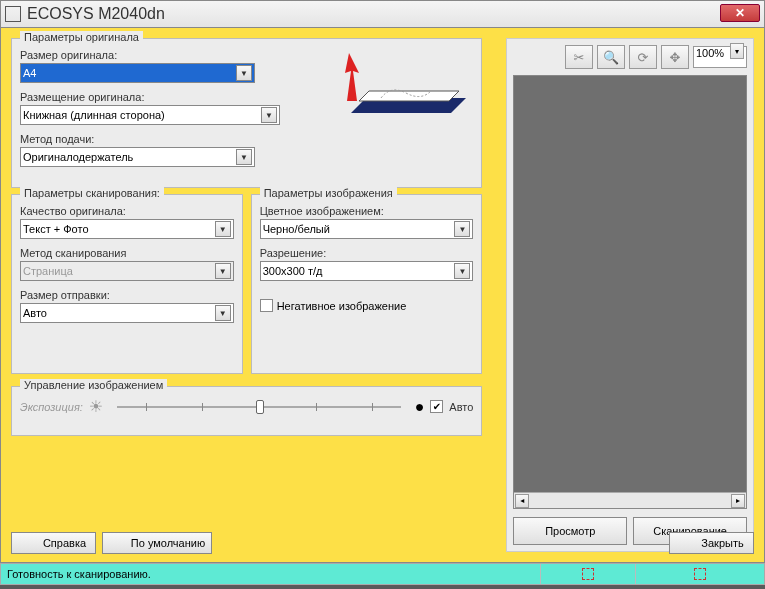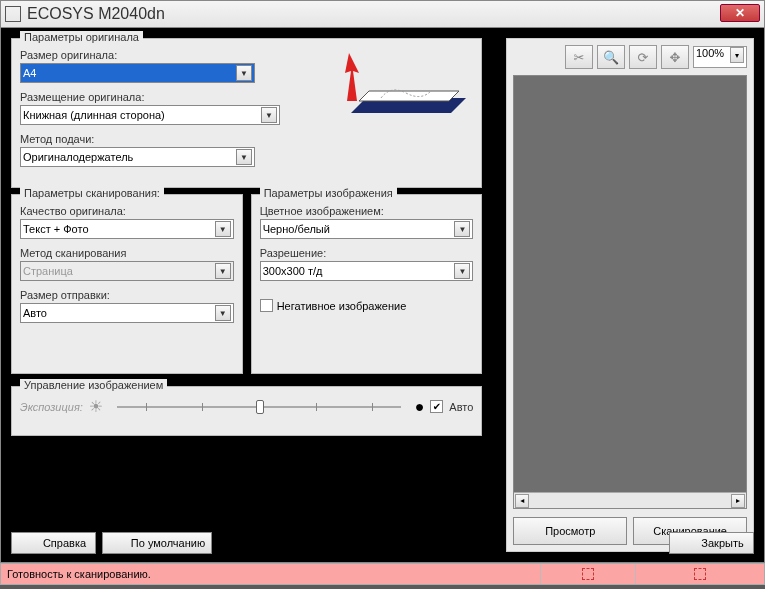--- a/index.html
+++ b/index.html
@@ -3,21 +3,21 @@
 <meta charset="utf-8">
 <style>
 * { box-sizing: border-box; margin: 0; padding: 0; font-family: "Segoe UI", Tahoma, sans-serif; }
 body { background: #5a5a5a; width: 765px; height: 589px; overflow: hidden; }
 
 .titlebar { height: 28px; background: linear-gradient(#f5f5f5, #e4e4e4); border: 1px solid #888; display: flex; align-items: center; padding: 0 4px; position: relative; }
 .titlebar .icon-box { width: 16px; height: 16px; border: 1px solid #555; margin-right: 6px; }
 .titlebar .title { font-size: 16px; color: #333; }
 .close-btn { position: absolute; right: 4px; top: 3px; width: 40px; height: 18px; background: linear-gradient(#e26a6a, #c43b3b); border: 1px solid #803; border-radius: 2px; display: flex; align-items: center; justify-content: center; color: #fff; font-size: 12px; font-weight: bold; }
 
-.app-body { background: #000000; border: 1px solid #888; border-top: none; height: 535px; padding: 10px; display: flex; gap: 24px; position: relative; }
+.app-body { background: #fde047; border: 1px solid #888; border-top: none; height: 535px; padding: 10px; display: flex; gap: 24px; position: relative; }
 
 .fieldset { border: 1px solid #bbb; padding: 10px 8px 8px 8px; position: relative; margin-bottom: 6px; background: #ececec; }
 .fieldset .legend { position: absolute; top: -8px; left: 8px; background: #ececec; padding: 0 4px; font-size: 11px; color: #333; }
 
 .label { font-size: 11px; color: #333; margin-bottom: 2px; display: block; }
 .disabled-label { color: #999; }
 
 .select { width: 100%; height: 20px; background: #fff; border: 1px solid #888; font-size: 11px; padding: 0 2px; display: flex; align-items: center; justify-content: space-between; }
 .select.highlighted { background: #1f69d1; color: #fff; }
 .select.disabled { background: #ececec; color: #999; }
@@ -27,35 +27,35 @@
 .col { flex: 1; }
 
 .checkbox-row { display: flex; align-items: center; gap: 4px; font-size: 11px; margin-top: 4px; }
 .checkbox { width: 13px; height: 13px; border: 1px solid #888; background: #fff; display: inline-flex; align-items: center; justify-content: center; font-size: 10px; }
 
 .left-pane { width: 472px; display: flex; flex-direction: column; }
 .right-pane { width: 248px; display: flex; flex-direction: column; border: 1px solid #ccc; padding: 6px; background: #ececec; }
 
 .toolbar { display: flex; gap: 4px; justify-content: flex-end; align-items: center; }
 .tool-btn { width: 28px; height: 24px; background: linear-gradient(#f9f9f9,#e0e0e0); border: 1px solid #999; display: flex; align-items: center; justify-content: center; color: #888; font-size: 13px; }
-.zoom-select { width: 54px; height: 22px; border: 1px solid #999; background: #fff; font-size: 11px; display: flex; align-items: flex-start; justify-content: space-between; padding: 0 2px; }
+.zoom-select { width: 54px; height: 22px; border: 1px solid #999; background: #fff; font-size: 11px; display: flex; align-items: flex-end; justify-content: space-between; padding: 8px 2px; }
 .zoom-select .arrow-btn { width: 14px; height: 16px; background: linear-gradient(#f9f9f9,#ddd); border: 1px solid #999; display:flex; align-items:center; justify-content:center; font-size:8px;}
 
 .preview-area { flex: 1; background: #6f6f6f; border: 1px solid #888; margin-top: 6px; position: relative; }
 .scroll-h { height: 16px; background: #e8e8e8; border-top: 1px solid #aaa; display: flex; justify-content: space-between; align-items:center; padding:0 1px; position:absolute; bottom:0; left:0; right:0;}
 .scroll-btn { width: 14px; height: 14px; background: linear-gradient(#f9f9f9,#ddd); border: 1px solid #999; font-size:8px; display:flex;align-items:center;justify-content:center;}
 
 .action-row { display: flex; gap: 6px; margin-top: 8px; }
 .btn { flex: 1; height: 28px; background: linear-gradient(#f9f9f9,#e0e0e0); border: 1px solid #888; font-size: 11px; display: flex; align-items: center; justify-content: center; }
 .btn-small { width: 85px; height: 22px; background: linear-gradient(#f9f9f9,#e0e0e0); border: 1px solid #888; font-size: 11px; display:flex; align-items:center; justify-content:center;padding-left:22px;}
 
 .bottom-row { position: absolute; bottom: 8px; left: 10px; right: 10px; display: flex; justify-content: space-between; }
 .bottom-left { display: flex; gap: 6px; }
 
-.statusbar { height: 22px; background: #fca5a5; border: 1px solid #aaa; display: flex; font-size: 11px; }
+.statusbar { height: 22px; background: #5eead4; border: 1px solid #aaa; display: flex; font-size: 11px; }
 .status-cell { border-right: 1px solid #bbb; padding: 3px 6px; display:flex; align-items:center; }
 .status-marker { width: 12px; height: 12px; border: 1px dashed #c33; display:inline-block; }
 
 .orig-illustration { position:absolute; right:10px; top:4px; width:140px; height:90px; }
 .slider-track { flex:1; height:2px; background:#aaa; margin:0 8px; position:relative; }
 .slider-tick { position:absolute; top:-3px; width:1px; height:8px; background:#888; }
 .slider-thumb { position:absolute; top:-6px; width:8px; height:14px; background:#fff; border:1px solid #666; border-radius:2px; }
 .exposure-row { display:flex; align-items:center; gap:6px; }
 </style>
 </head>

